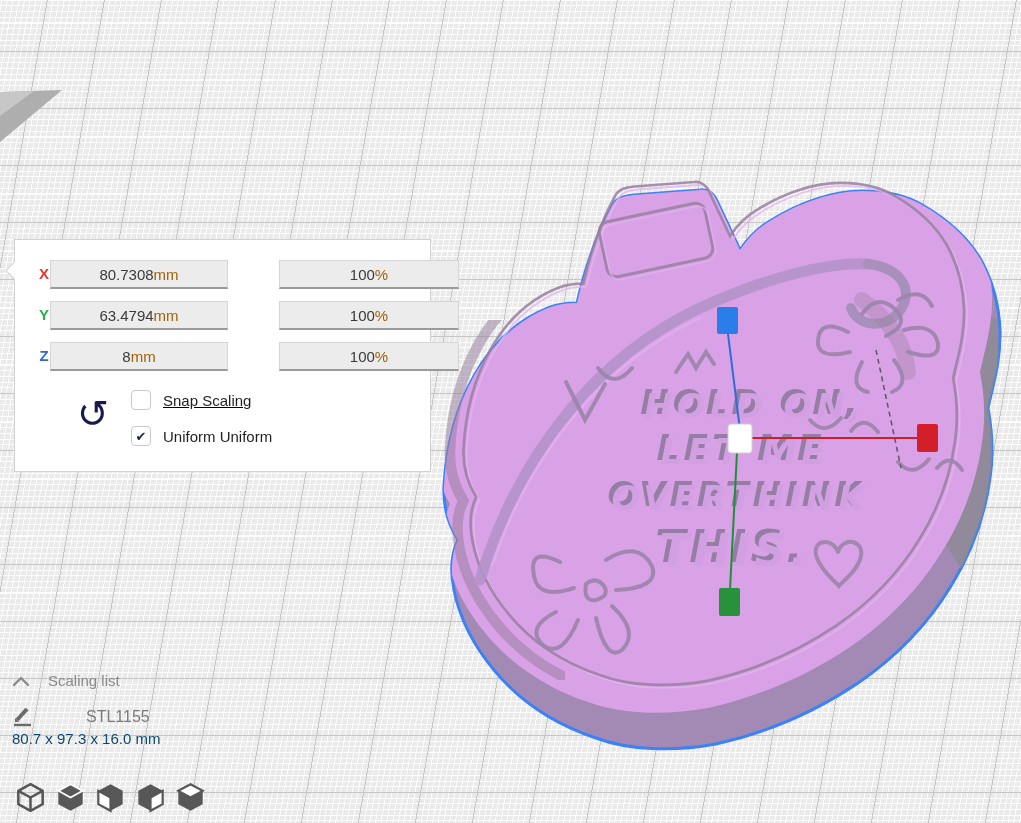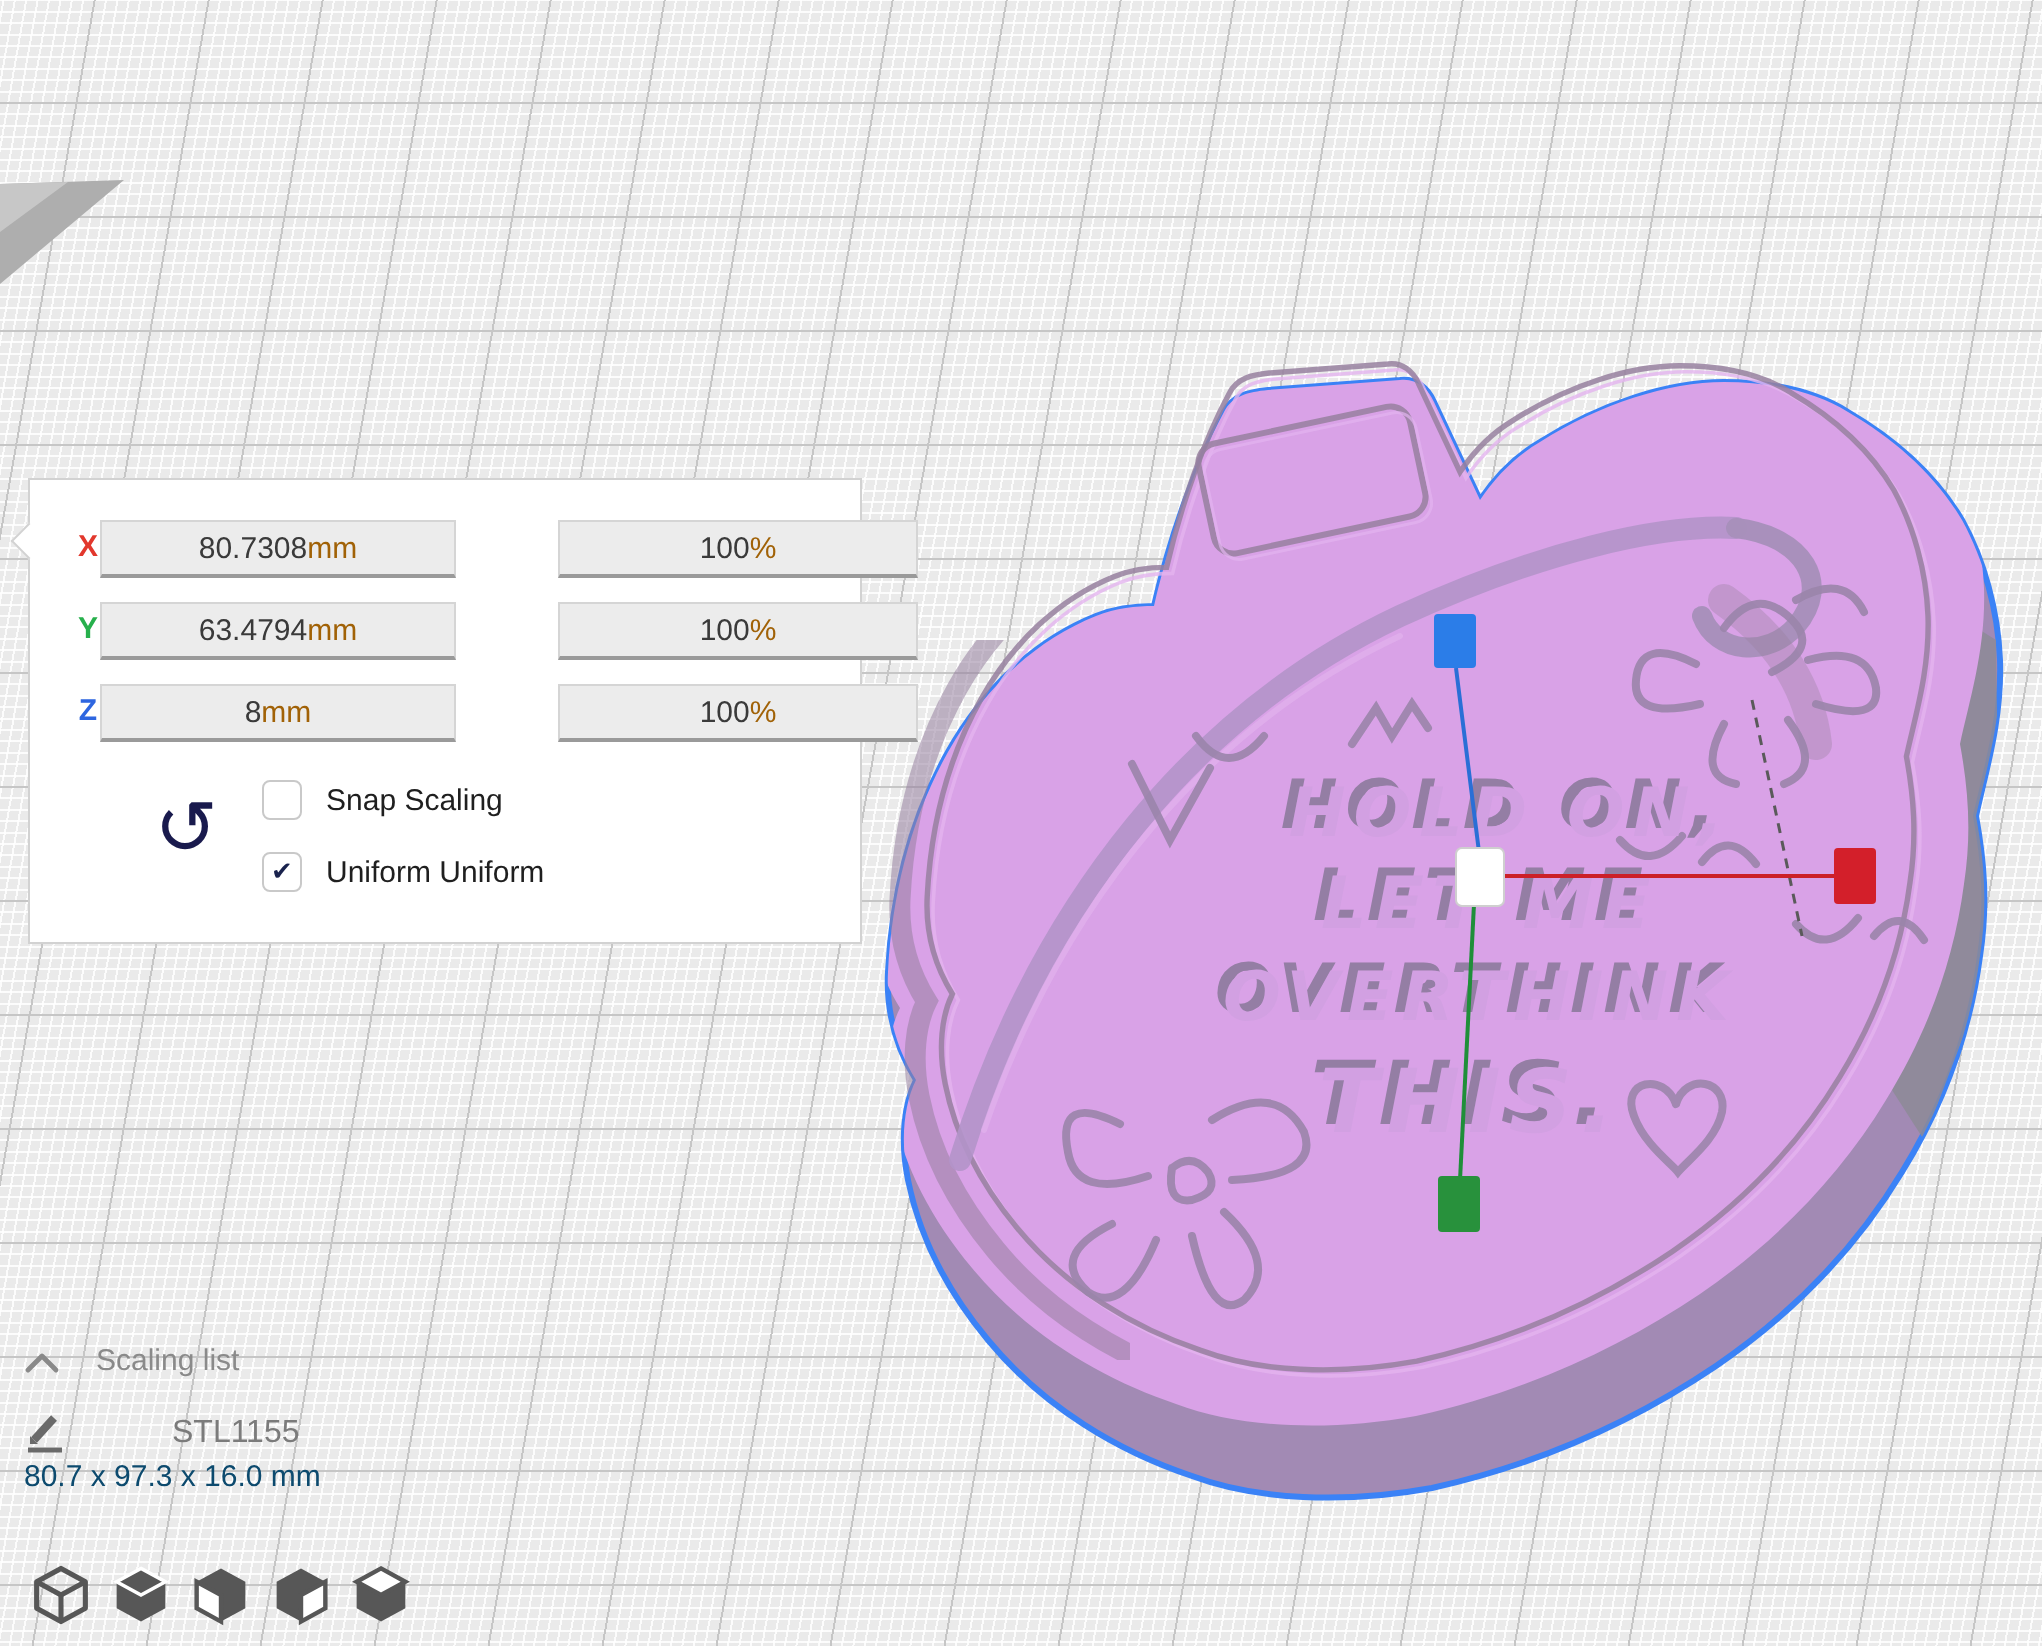--- a/index.html
+++ b/index.html
@@ -229,21 +229,21 @@
       <div class="field mm">
         <span>8</span>
         <span class="unit">mm</span>
       </div>
       <div class="field pct">
         <span>100</span>
         <span class="unit">%</span>
       </div>
     </div>
 
-    <div class="check-row" style="top:150px;">
+    <div class="check-row" style="top:150px;text-decoration:underline;">
       <div class="checkbox"></div>
       <span class="check-label">Snap Scaling</span>
     </div>
     <div class="check-row" style="top:186px;">
       <div class="checkbox">✔</div>
       <span class="check-label">Uniform Uniform</span>
     </div>
 
     <div class="reset-btn">↺</div>
   </div>

